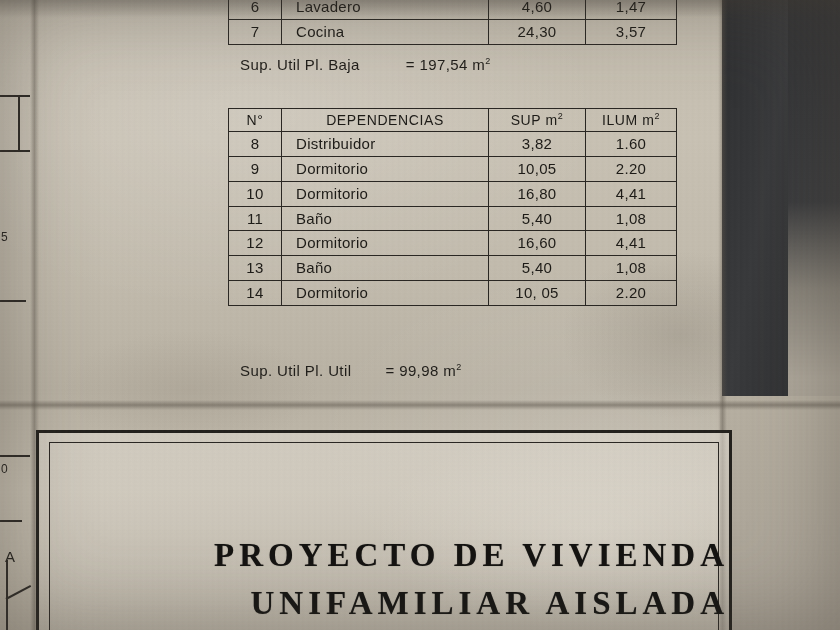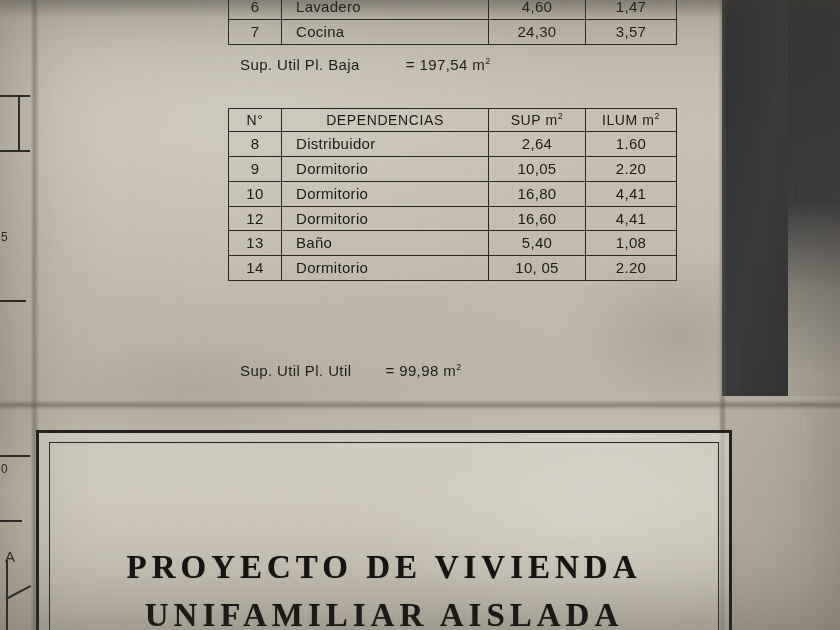--- a/index.html
+++ b/index.html
@@ -151,28 +151,27 @@
   }
   .titleblock .inner {
     position: absolute;
     left: 10px; right: 10px; top: 9px; bottom: 0;
     border: 1.5px solid #2a2723;
     border-bottom: none;
   }
   .title-text {
     position: absolute;
     left: 0; right: 0;
-    text-align: center;
+    text-align: right;
     font-family: "Liberation Serif", serif;
     font-weight: bold;
     color: #141311;
     letter-spacing: 5px;
     font-size: 33px;
     text-shadow: 0 0 1px rgba(0,0,0,.35);
-    margin-top: 12px;
   }
   #title-l1 { top: 104px; }
   #title-l2 { top: 152px; }
   .vignette {
     position: absolute; inset: 0;
     pointer-events: none;
     box-shadow: inset 0 0 90px rgba(70,64,56,.45);
   }
 </style>
 </head>
@@ -236,34 +235,40 @@
         <td class="c-num">N°</td>
         <td class="c-dep">DEPENDENCIAS</td>
         <td class="c-sup"><span>SUP m</span><sup class="m2">2</sup></td>
         <td class="c-ilum"><span>ILUM m</span><sup class="m2">2</sup></td>
       </tr>
     </thead>
     <tbody>
       <tr>
         <td class="c-num">8</td>
         <td class="c-dep">Distribuidor</td>
-        <td class="c-sup">2,64</td>
+        <td class="c-sup">3,82</td>
         <td class="c-ilum">1.60</td>
       </tr>
       <tr>
         <td class="c-num">9</td>
         <td class="c-dep">Dormitorio</td>
         <td class="c-sup">10,05</td>
         <td class="c-ilum">2.20</td>
       </tr>
       <tr>
         <td class="c-num">10</td>
         <td class="c-dep">Dormitorio</td>
         <td class="c-sup">16,80</td>
         <td class="c-ilum">4,41</td>
+      </tr>
+      <tr>
+        <td class="c-num">11</td>
+        <td class="c-dep">Baño</td>
+        <td class="c-sup">5,40</td>
+        <td class="c-ilum">1,08</td>
       </tr>
       <tr>
         <td class="c-num">12</td>
         <td class="c-dep">Dormitorio</td>
         <td class="c-sup">16,60</td>
         <td class="c-ilum">4,41</td>
       </tr>
       <tr>
         <td class="c-num">13</td>
         <td class="c-dep">Baño</td>

